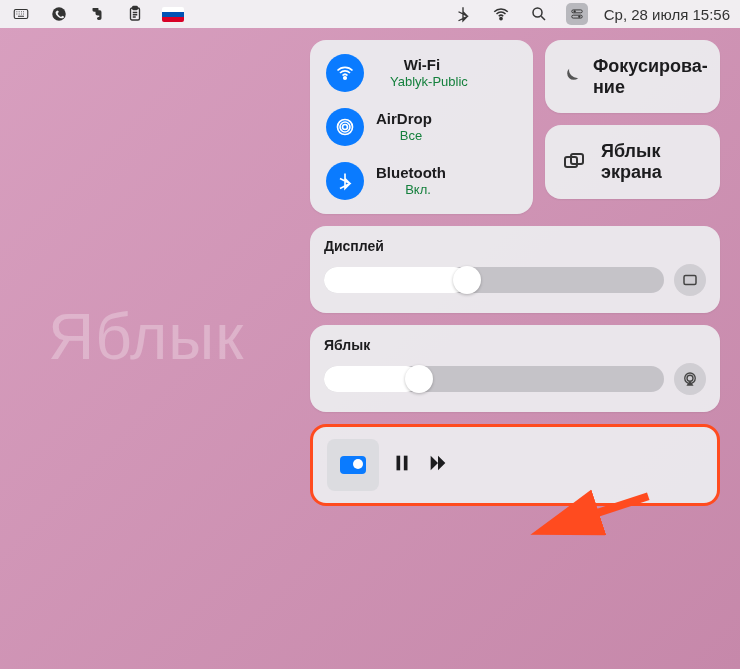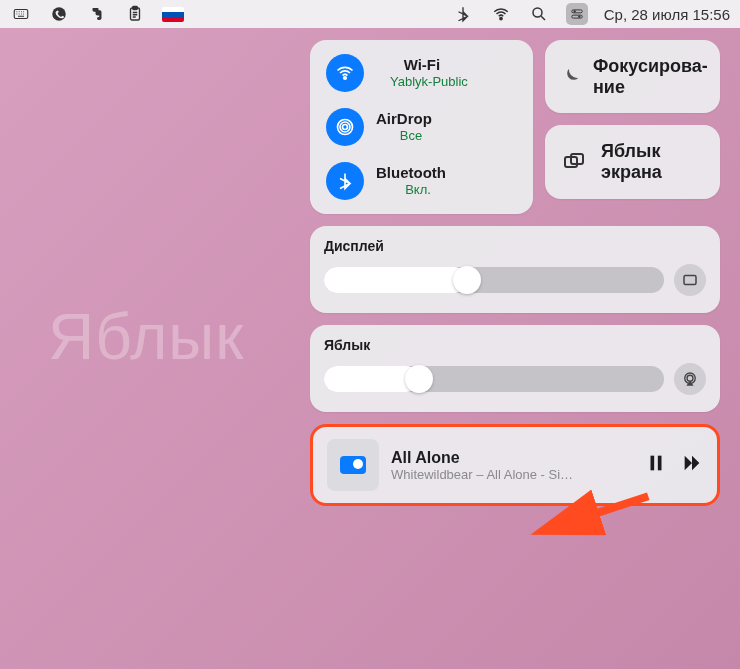--- a/index.html
+++ b/index.html
@@ -269,24 +269,20 @@
             <path d="M9 20l3-4 3 4z" fill="#444"></path>
           </svg>
         </div>
     </div>
   </div>
 
   <div class="nowplaying">
     <div class="art">
         <div class="art-inner"></div>
       </div>
-    <div class="np-text">
-      <div class="np-title">All Alone</div>
-      <div class="np-sub">Whitewildbear – All Alone - Si…</div>
-    </div>
     <div class="np-controls">
       <span><svg viewBox="0 0 24 24" fill="#1c1c1e">
             <rect x="6" y="4" width="4" height="16"></rect>
             <rect x="14" y="4" width="4" height="16"></rect>
           </svg></span>
       <span><svg viewBox="0 0 24 24" fill="#1c1c1e">
             <path d="M4 4l8 8-8 8zM12 4l8 8-8 8z"></path>
           </svg></span>
     </div>
   </div>

